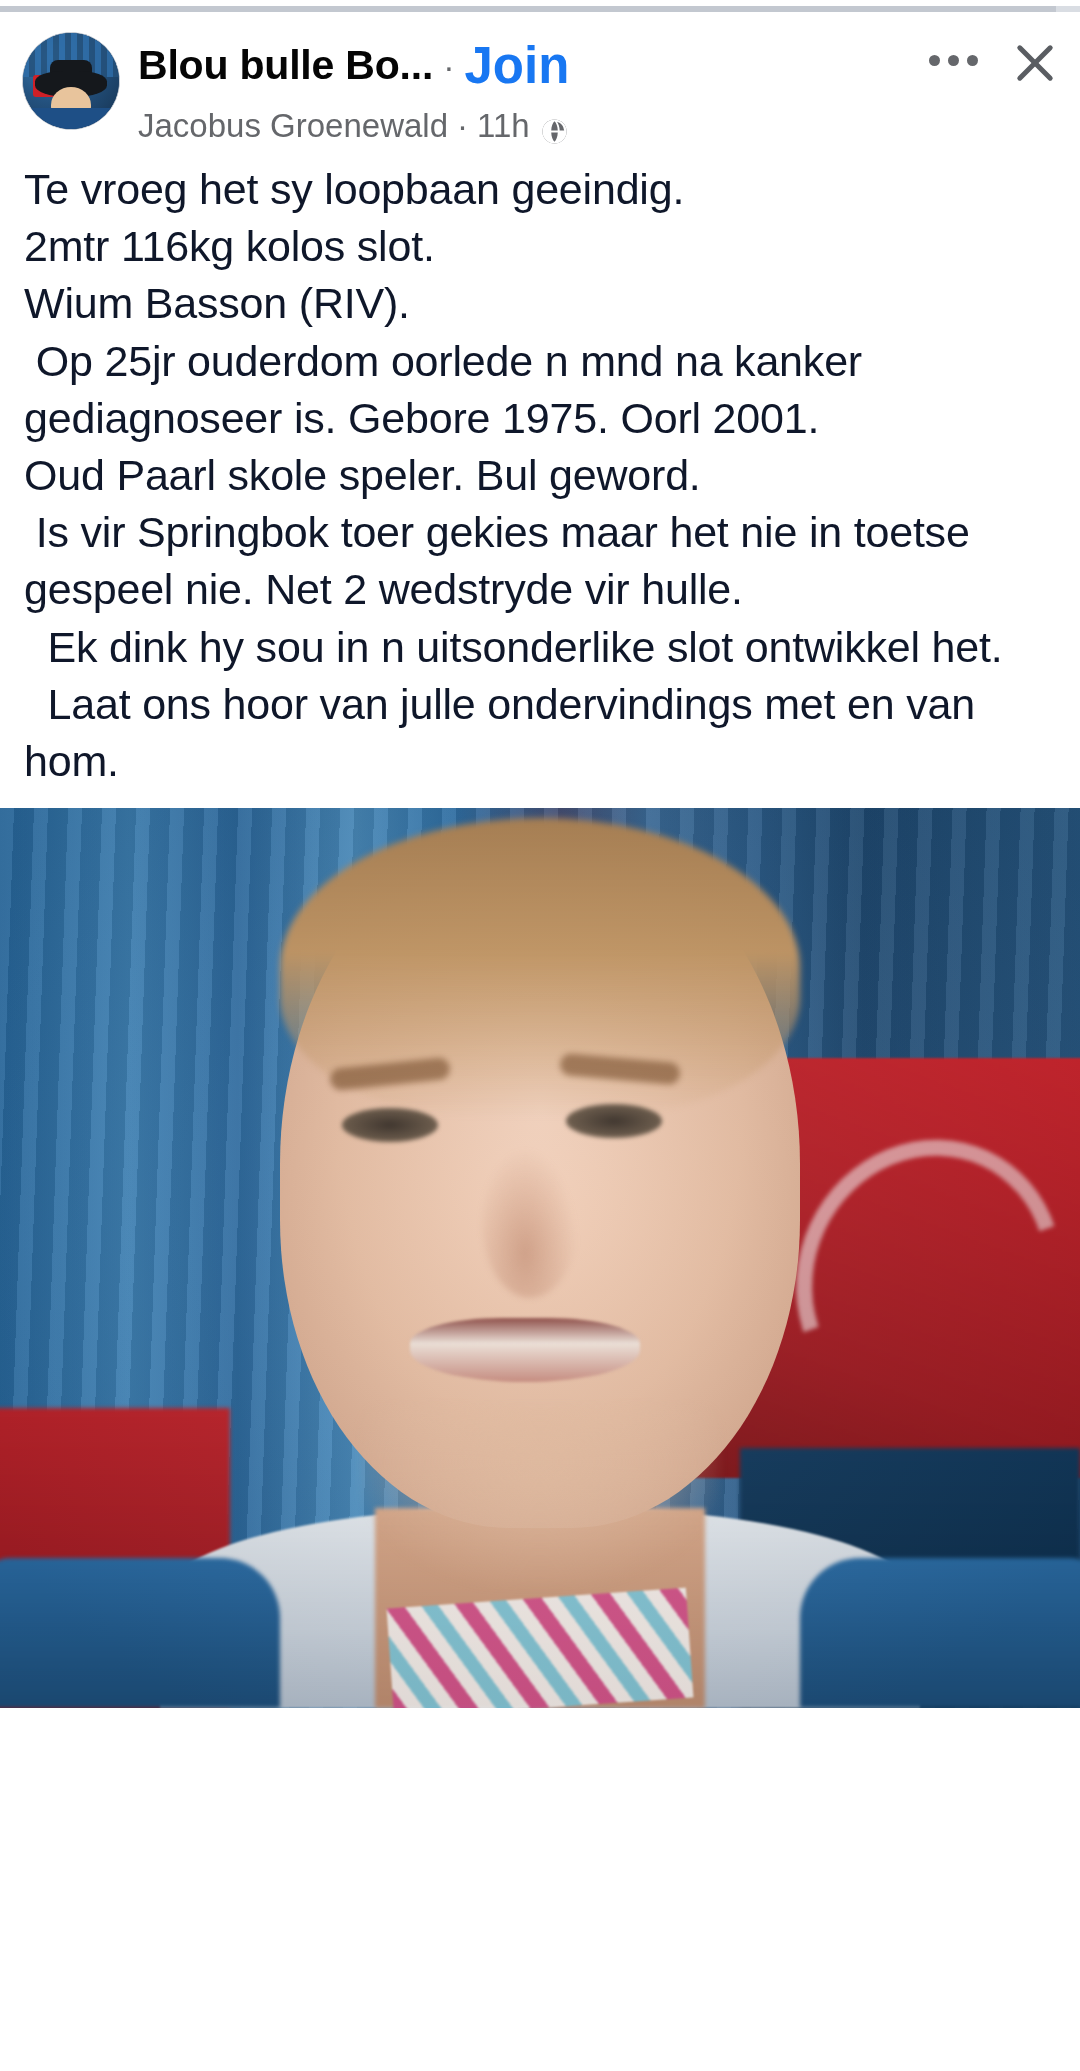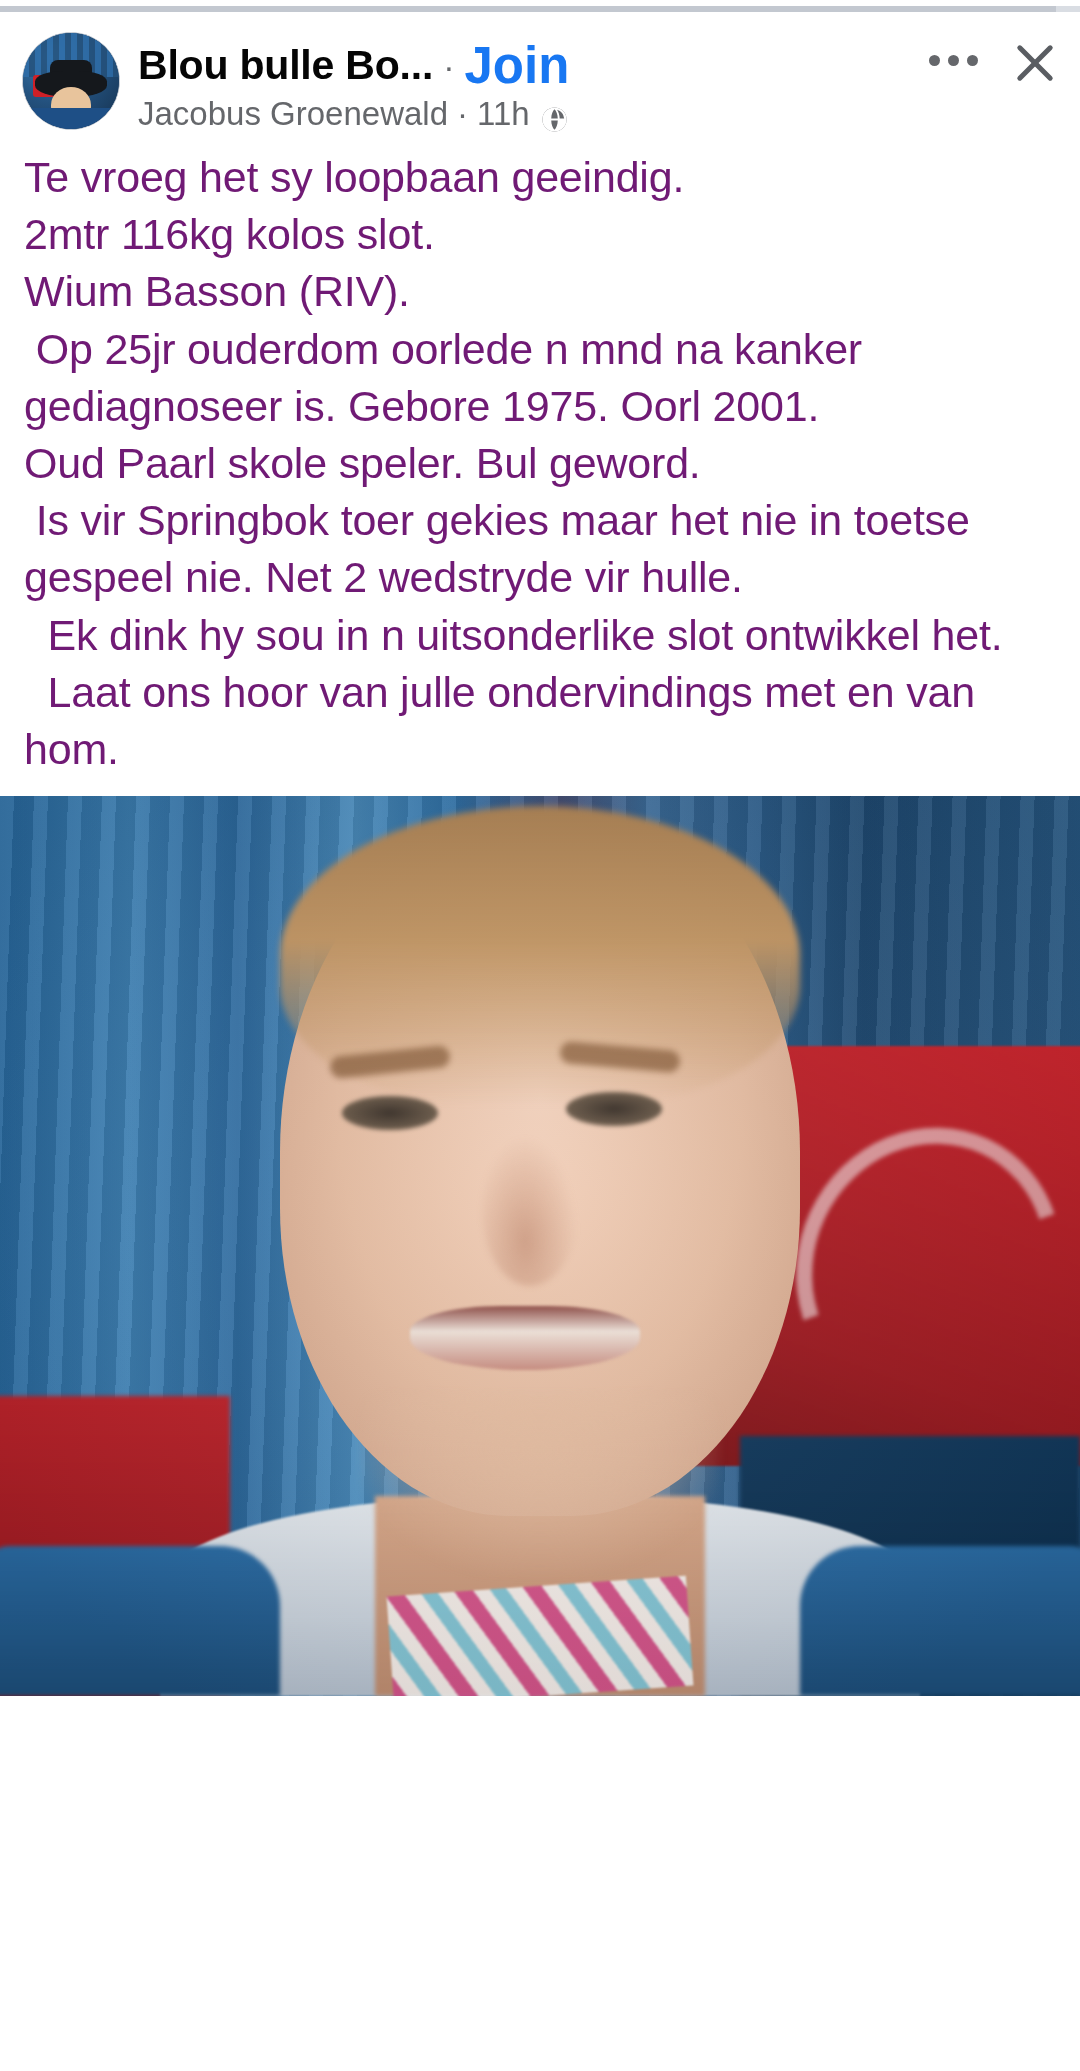--- a/index.html
+++ b/index.html
@@ -154,21 +154,21 @@
     line-height: 1;
   }
   .join-link {
     font-size: 51px;
     font-weight: bold;
     color: #1877f2;
   }
   .line-2 {
     display: flex;
     align-items: center;
-    margin-top: 0;
+    margin-top: 12px;
     color: #65676b;
     font-size: 33px;
     white-space: nowrap;
   }
   .author {
     color: #65676b;
     font-size: 33px;
   }
   .meta-dot {
     margin: 0 9px;
@@ -220,21 +220,21 @@
     border-radius: 3px;
   }
   .close-icon::before { transform: translate(-50%,-50%) rotate(45deg); }
   .close-icon::after  { transform: translate(-50%,-50%) rotate(-45deg); }
 
   
   .post-body {
     padding: 10px 24px 18px 24px;
     font-size: 43px;
     line-height: 1.33;
-    color: #701a75;
+    color: #0f172a;
     white-space: pre-wrap;
     word-wrap: break-word;
     letter-spacing: -0.2px;
   }
 
   
   .post-photo {
     position: relative;
     width: 1080px;
     height: 900px;

